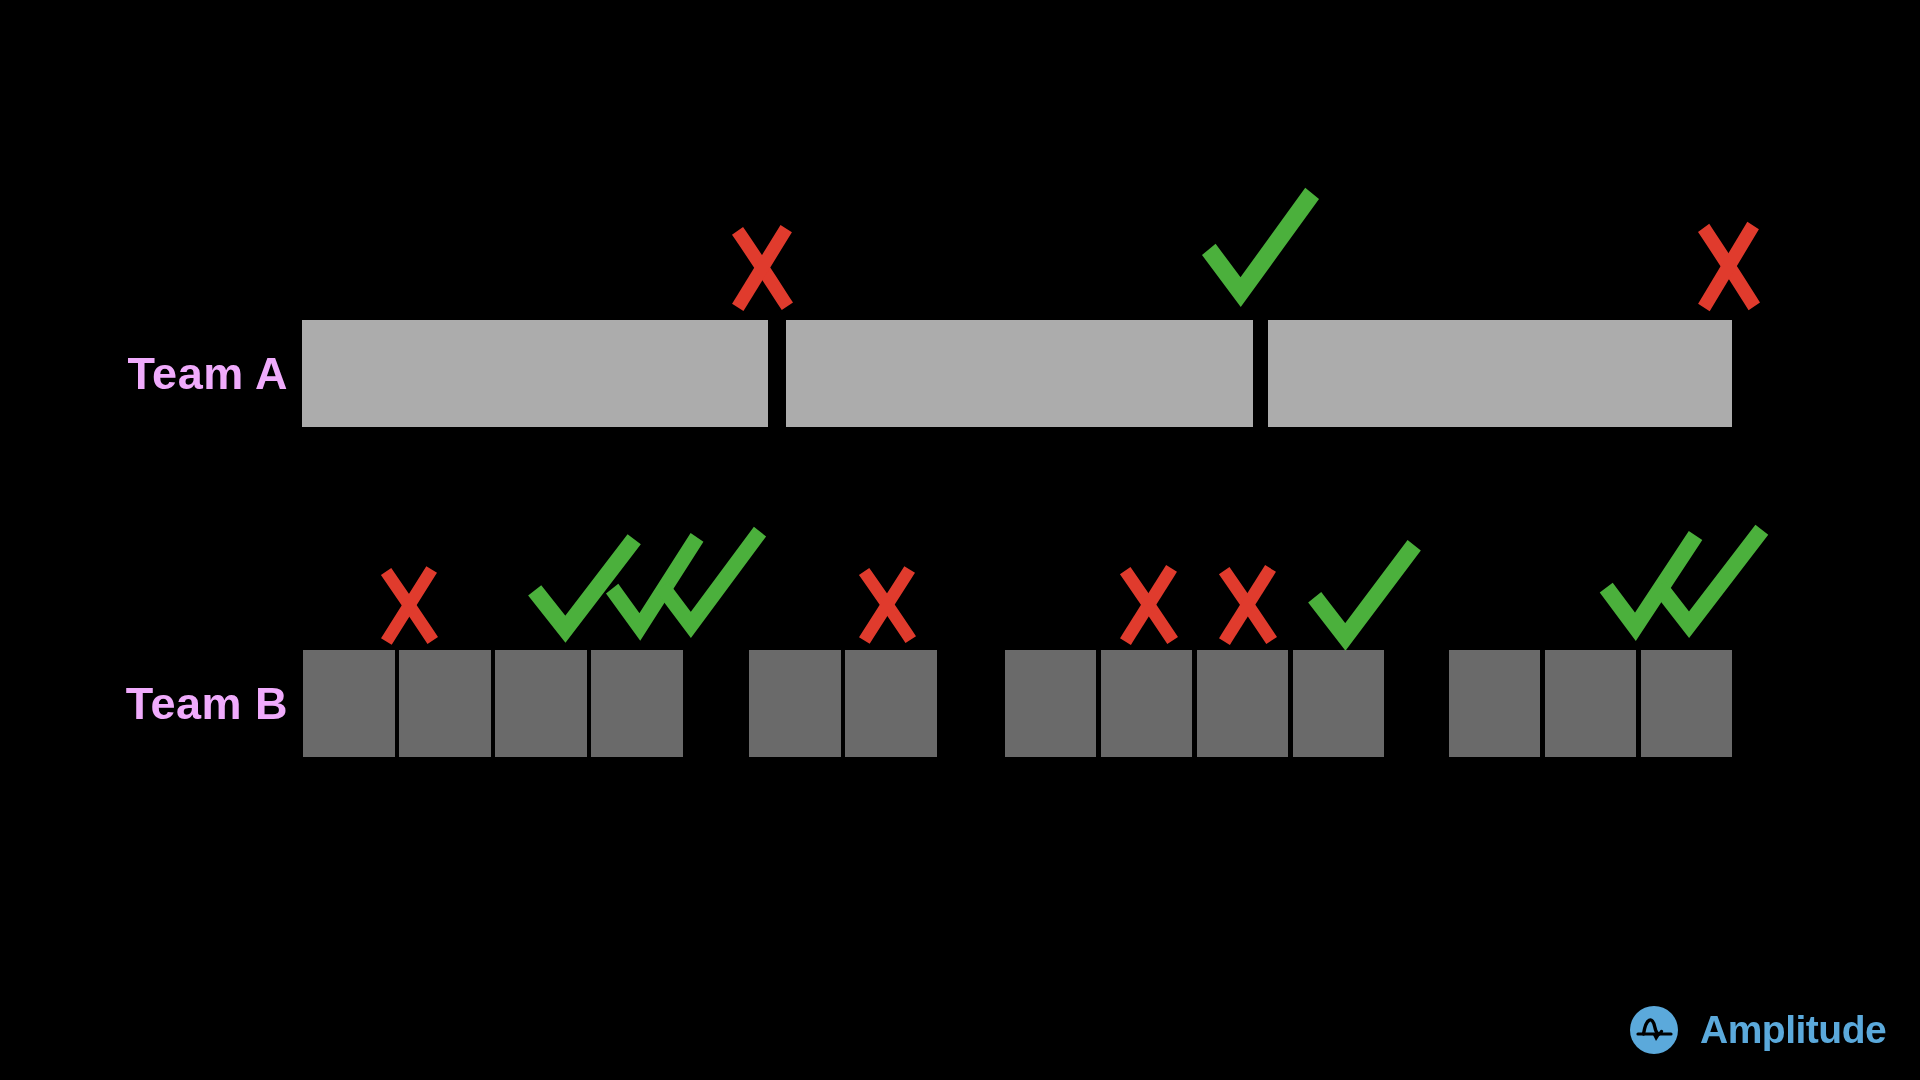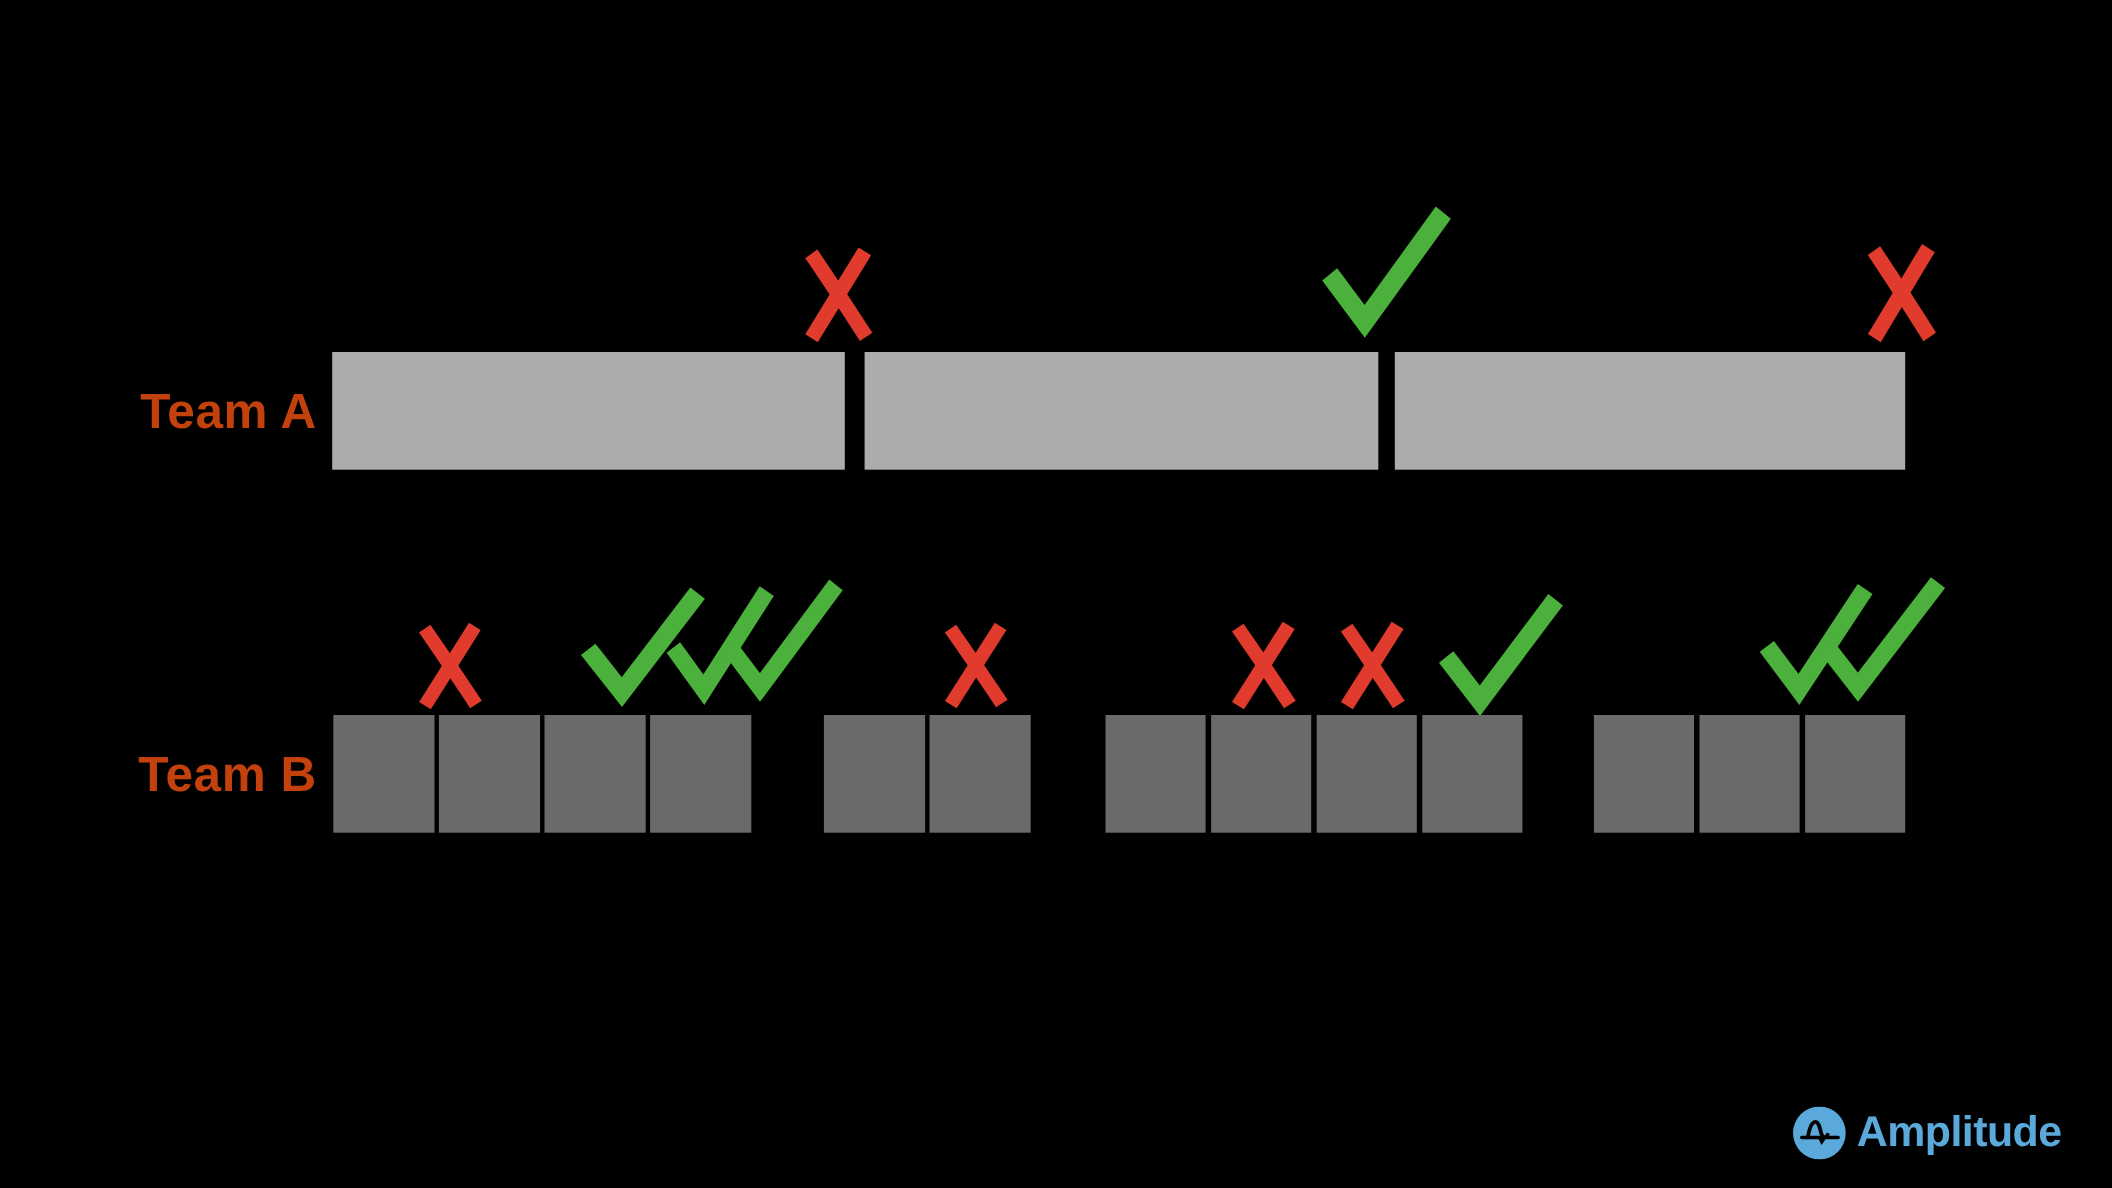--- a/index.html
+++ b/index.html
@@ -11,21 +11,21 @@
     font-family:"Liberation Sans", sans-serif;
   }
   .row-label{
     position:absolute;
     left:0;
     width:288px;
     height:107px;
     display:flex;
     align-items:center;
     justify-content:flex-end;
-    color:#c2410c;
+    color:#f0abfc;
     font-size:45px;
     font-weight:bold;
     letter-spacing:0.5px;
     white-space:nowrap;
   }
   .row-label.a{top:320px;}
   .row-label.b{top:650px;text-align:center;}
   .seg{position:absolute;}
   .mark{position:absolute;}
   .mark svg{width:100%;height:100%;display:block;overflow:visible;}
@@ -35,20 +35,21 @@
     display:flex;
     align-items:center;
     gap:10px;
   }
   .logo-icon{width:48px;height:48px;display:block;}
   .logo-text{
     font-size:39px;
     font-weight:bold;
     letter-spacing:-0.5px;
     line-height:48px;
+    margin-left:12px;
   }
 </style>
 </head>
 <body>
 
 <div class="stage">
 
   <div class="row-label a">Team A</div>
 
   <div>

